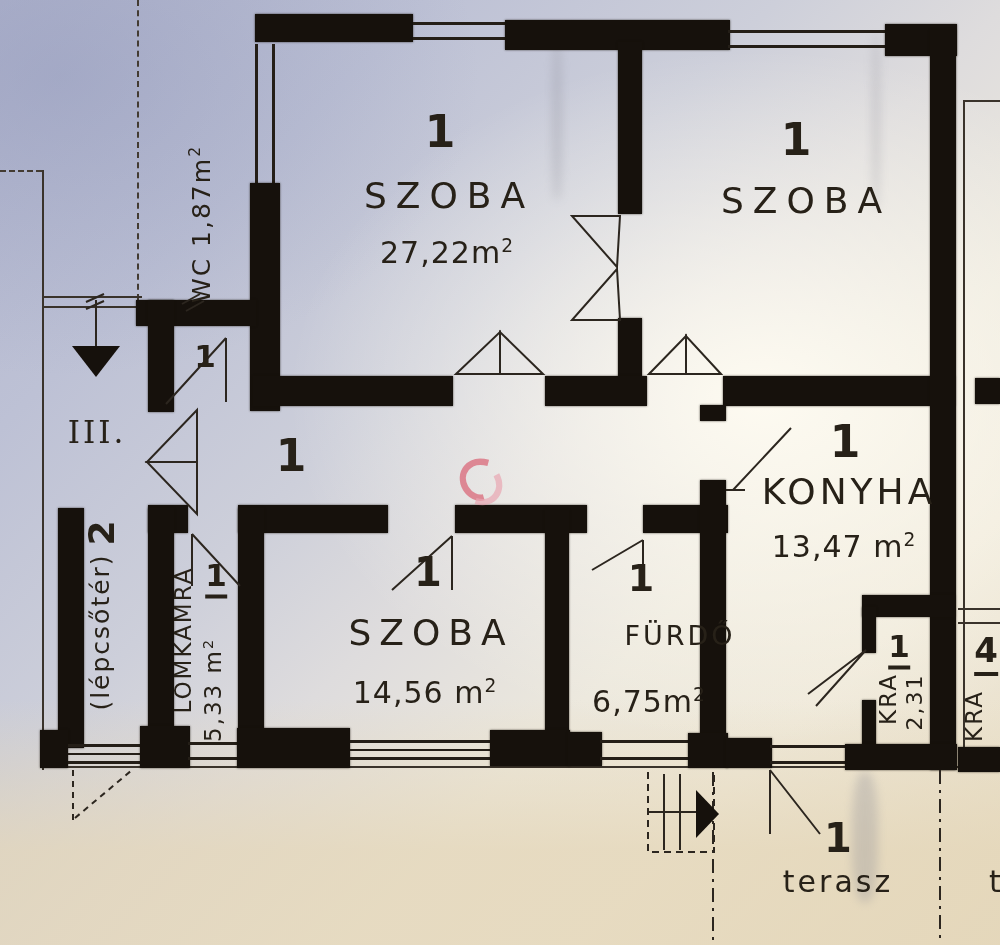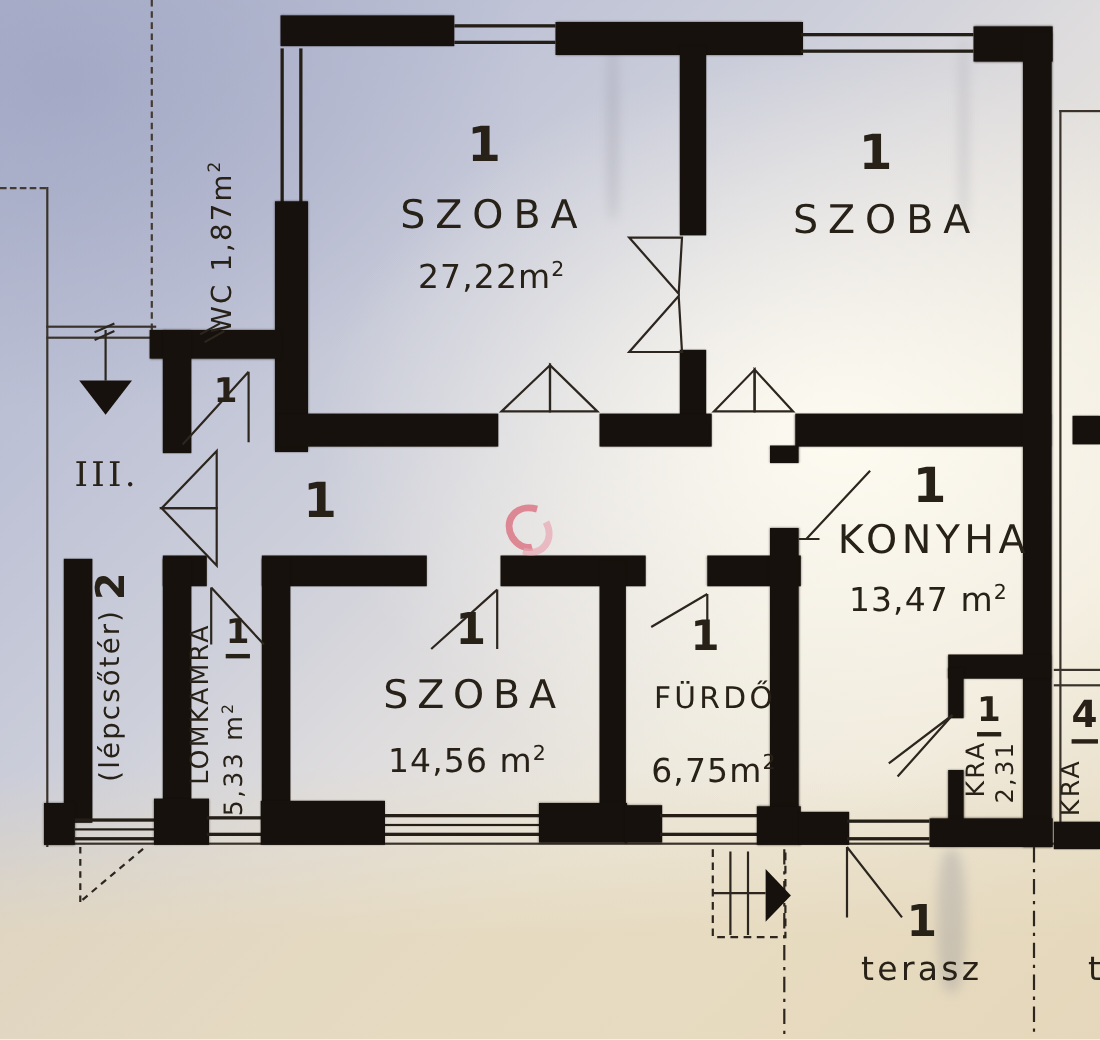--- a/index.html
+++ b/index.html
@@ -188,21 +188,21 @@
 
   <div class="lbl marker-sm" style="left:216px;top:575px;"><span class="u">1</span></div>
   <div class="lbl vtext rot" style="left:183px;top:640px;font-size:23px;">LOMKAMRA</div>
   <div class="lbl vtext rot" style="left:213px;top:690px;font-size:23px;"><span>5,33 m</span><sup>2</sup></div>
 
   <div class="lbl marker" style="left:428px;top:572px;font-size:40px;">1</div>
   <div class="lbl name" style="left:431px;top:633px;letter-spacing:8px;">SZOBA</div>
   <div class="lbl area" style="left:425px;top:692px;"><span>14,56 m</span><sup>2</sup></div>
 
   <div class="lbl marker" style="left:641px;top:578px;font-size:38px;">1</div>
-  <div class="lbl name" style="left:650px;top:635px;letter-spacing:3px;font-size:27px;">FÜRDŐ</div>
+  <div class="lbl name" style="left:680px;top:635px;letter-spacing:3px;font-size:27px;">FÜRDŐ</div>
   <div class="lbl area" style="left:649px;top:701px;"><span>6,75m</span><sup>2</sup></div>
 
   <div class="lbl marker-sm" style="left:899px;top:646px;"><span class="u">1</span></div>
   <div class="lbl vtext rot" style="left:888px;top:699px;font-size:23px;">KRA</div>
   <div class="lbl vtext rot" style="left:915px;top:702px;font-size:22px;">2,31</div>
 
   <div class="lbl marker-sm" style="left:986px;top:650px;font-size:34px;"><span class="u">4</span></div>
   <div class="lbl vtext rot" style="left:974px;top:716px;font-size:23px;">KRA</div>
   <div class="lbl name" style="left:995px;top:882px;font-size:30px;">t</div>
 

